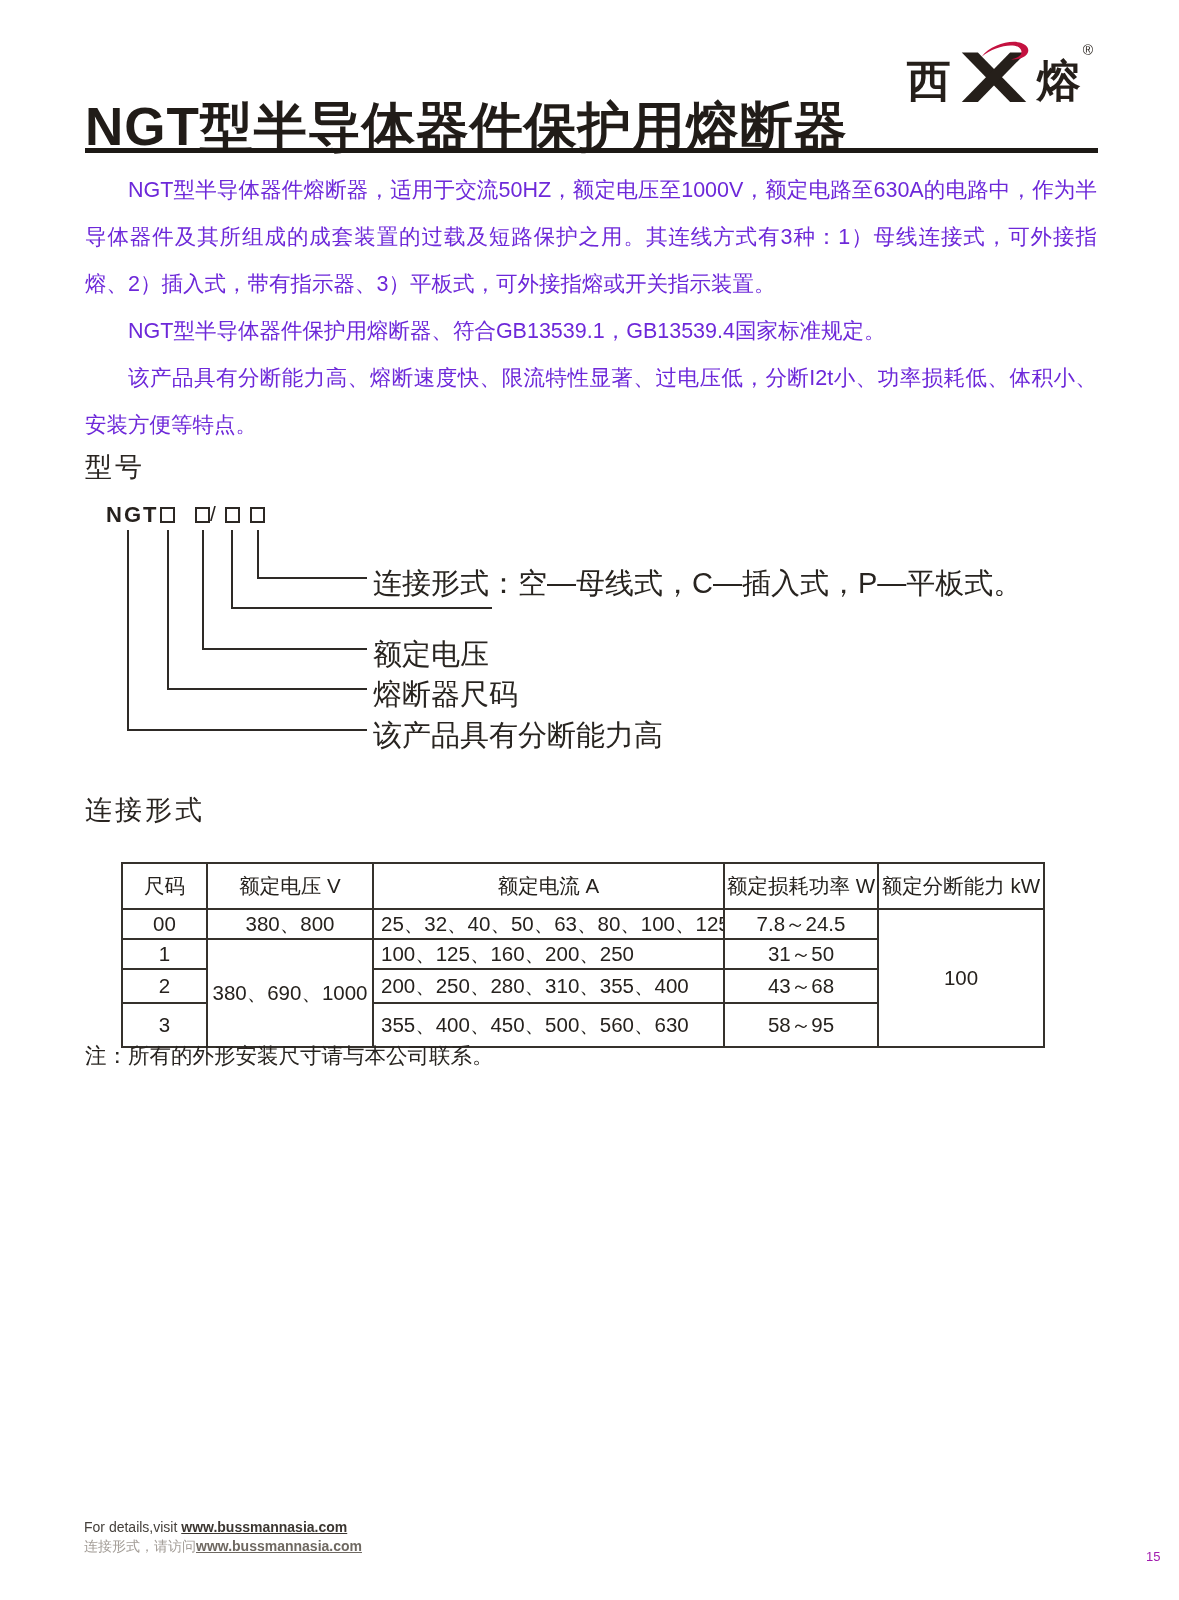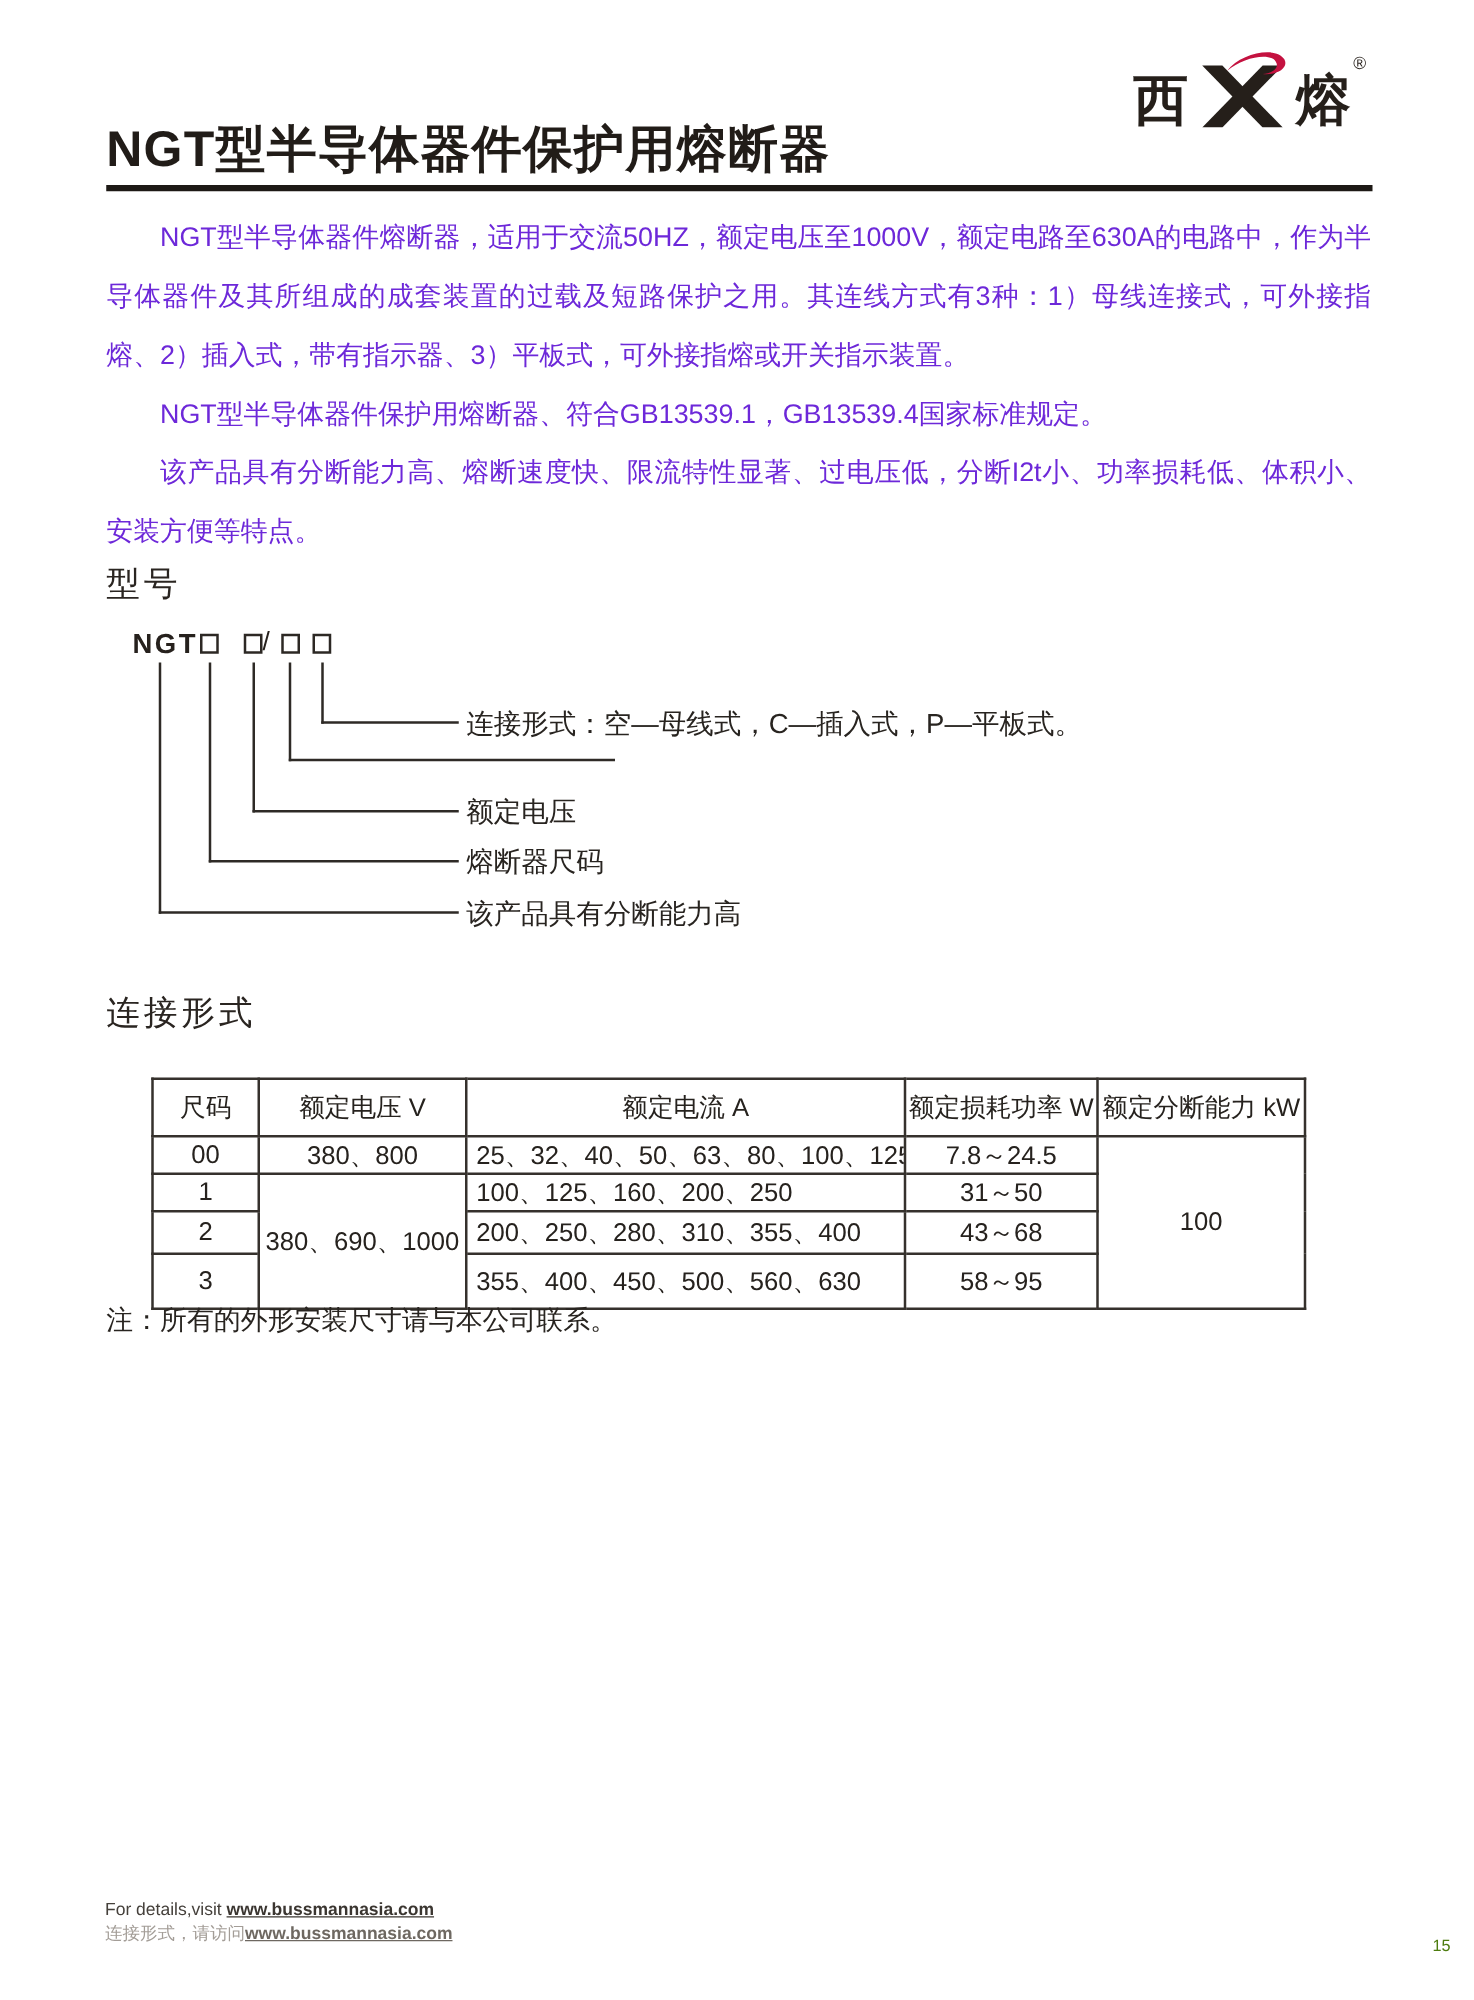--- a/index.html
+++ b/index.html
@@ -10,21 +10,21 @@
   }
 
   
   .logo { position:absolute; top:40px; right:86px; display:flex; align-items:flex-end; }
   .logo-char { font-size:44px; font-weight:800; color:#251f1a; line-height:0.95; letter-spacing:0; }
   .logo-mark { width:80px; height:62px; margin:0 3px; }
   .logo-mark svg { display:block; width:80px; height:62px; }
   .logo-reg { font-size:14px; color:#251f1a; align-self:flex-start; margin-left:2px; margin-top:2px; }
 
   
-  .title { position:absolute; left:85px; top:92px; font-size:40px; font-weight:700; letter-spacing:1px; color:#211c18; white-space:nowrap; }
+  .title { position:absolute; left:85px; top:92px; font-size:53px; font-weight:700; letter-spacing:1px; color:#211c18; white-space:nowrap; }
   .title-rule { position:absolute; left:85px; top:148px; width:1013px; height:5px; background:#1d1915; }
 
   
   .intro { position:absolute; left:85px; top:167px; width:1012px; font-size:21.5px; line-height:47px; text-align:justify; color:#6d28d9; }
   .intro p { margin:0; text-indent:2em; font-weight:500; }
 
   
   .section-heading { position:absolute; left:85px; font-size:27px; letter-spacing:3px; color:#2a2521; font-weight:500; }
   .heading-model  { top:449px; }
   .heading-params { top:792px; }
@@ -38,21 +38,21 @@
   .code-box.b4 { left:250px; }
   .code-slash { position:absolute; left:210px; top:502px; font-size:21px; color:#26211d; }
 
   .callout-line { position:absolute; top:530px; border-left:2px solid #2e2a26; border-bottom:2px solid #2e2a26; }
   .cl1 { left:257px; width:108px; height:47px;  }
   .cl2 { left:231px; width:259px; height:77px;  }
   .cl3 { left:202px; width:163px; height:118px; }
   .cl4 { left:167px; width:198px; height:158px; }
   .cl5 { left:127px; width:238px; height:199px; }
 
-  .callout-label { position:absolute; left:373px; font-size:22px; font-weight:500; white-space:nowrap; color:#282420; }
+  .callout-label { position:absolute; left:373px; font-size:29px; font-weight:500; white-space:nowrap; color:#282420; }
   .lb1 { top:564px; }
   .lb3 { top:635px; }
   .lb4 { top:675px; }
   .lb5 { top:716px; }
 
   
   .params-table { position:absolute; left:121px; top:862px; width:922px; border-collapse:collapse; table-layout:fixed; font-size:20.5px; color:#26221e; }
   .params-table th, .params-table td { border:2px solid #35312c; padding:0 2px; text-align:center; font-weight:500; overflow:hidden; white-space:nowrap; }
   .params-table tr.r-head { height:46px; }
   .params-table tr.r-00   { height:30px; }
@@ -62,21 +62,21 @@
   .params-table td.cur    { text-align:left; padding-left:7px; }
 
   .note { position:absolute; left:85px; top:1041px; font-size:21.5px; font-weight:500; color:#282420; }
 
   
   .footer { position:absolute; left:84px; top:1518px; font-size:14px; line-height:19px; white-space:nowrap; }
   .f1 { color:#45403b; font-weight:500; }
   .f1 .url { color:#3b3631; text-decoration:underline; font-weight:700; }
   .f2 { color:#a39d97; }
   .f2 .url { color:#6e6861; text-decoration:underline; font-weight:700; }
-  .page-num { position:absolute; left:1146px; top:1549px; font-size:13px; color:#4d7c0f; }
+  .page-num { position:absolute; left:1146px; top:1549px; font-size:13px; color:#a21caf; }
 </style>
 </head>
 <body>
 
 <div class="page">
 
   <div class="logo">
     <span class="logo-char">西</span>
     <span class="logo-mark">
       <svg viewBox="0 0 120 100" xmlns="http://www.w3.org/2000/svg">

